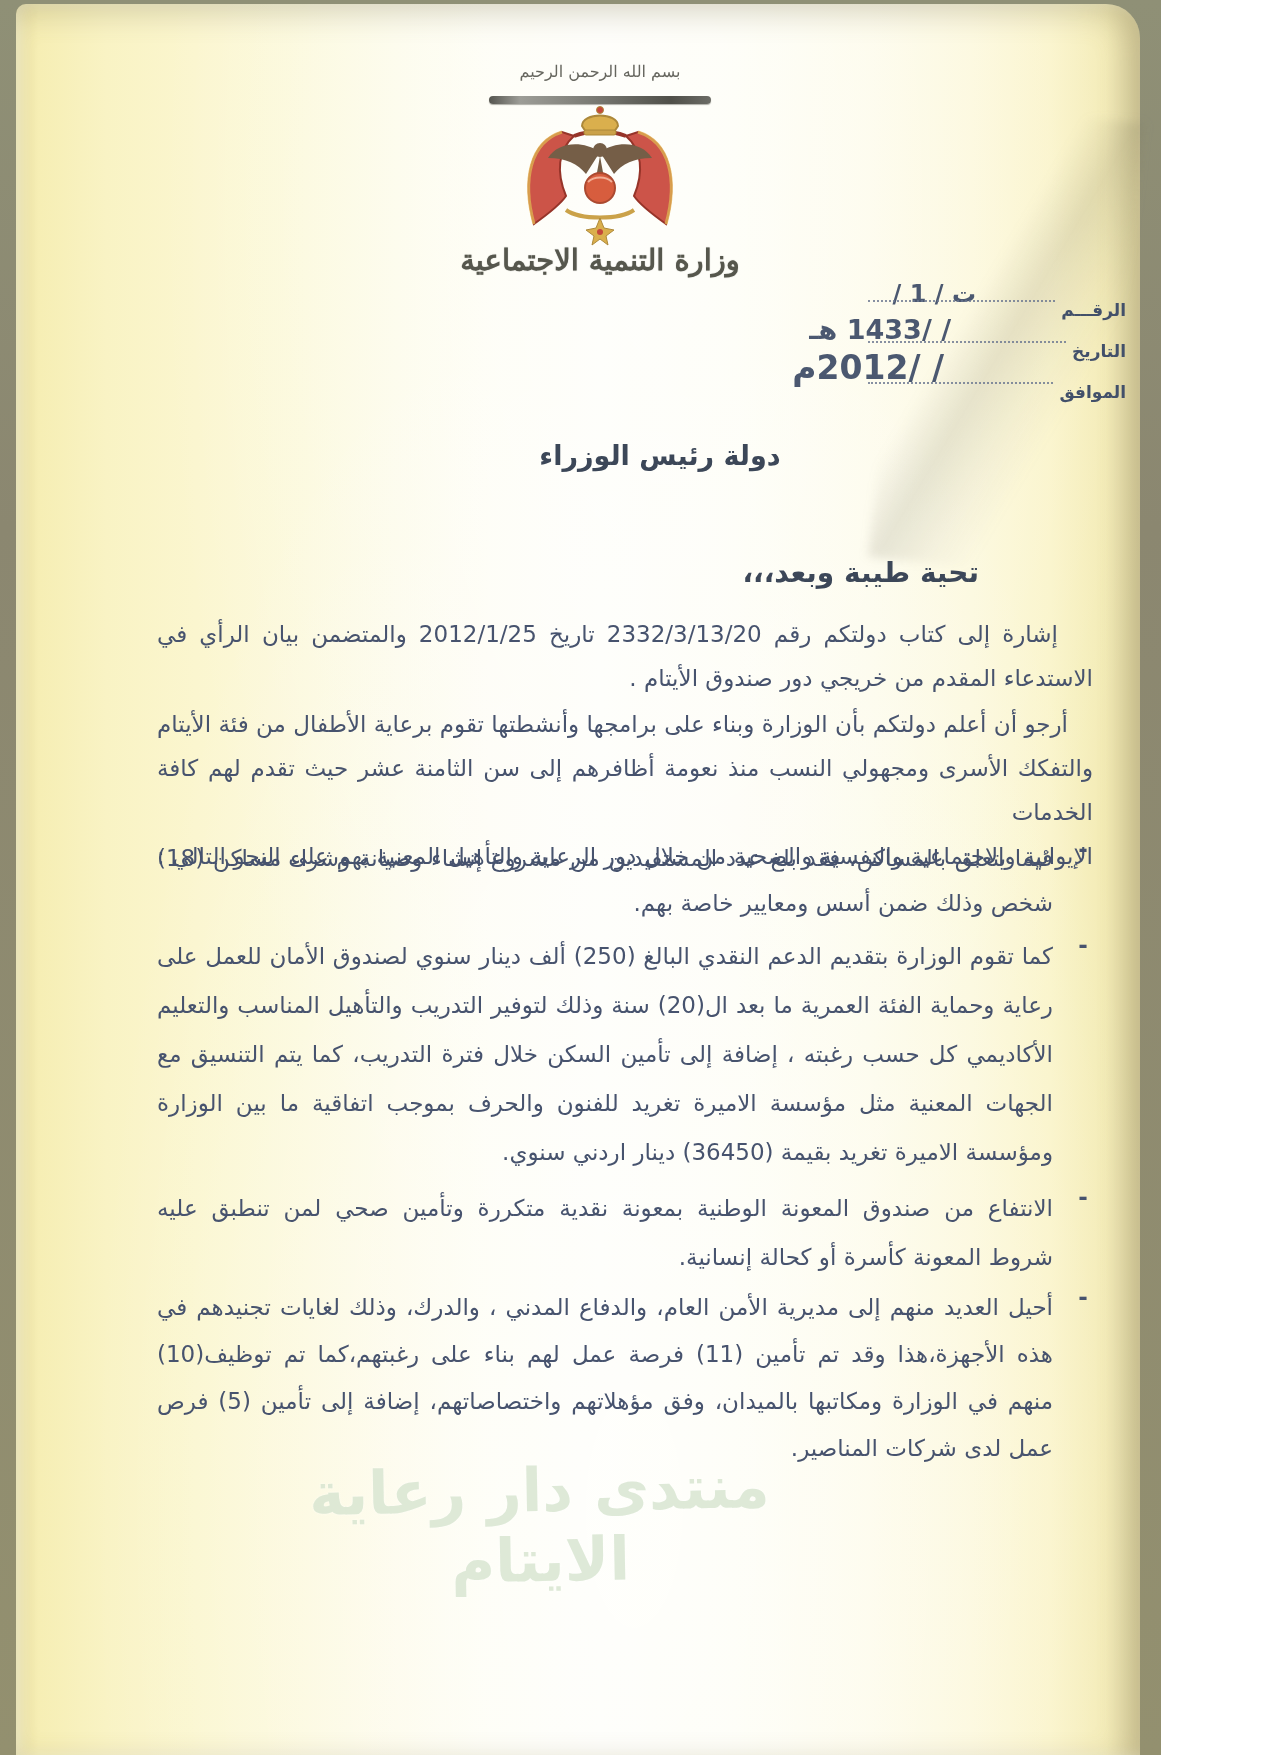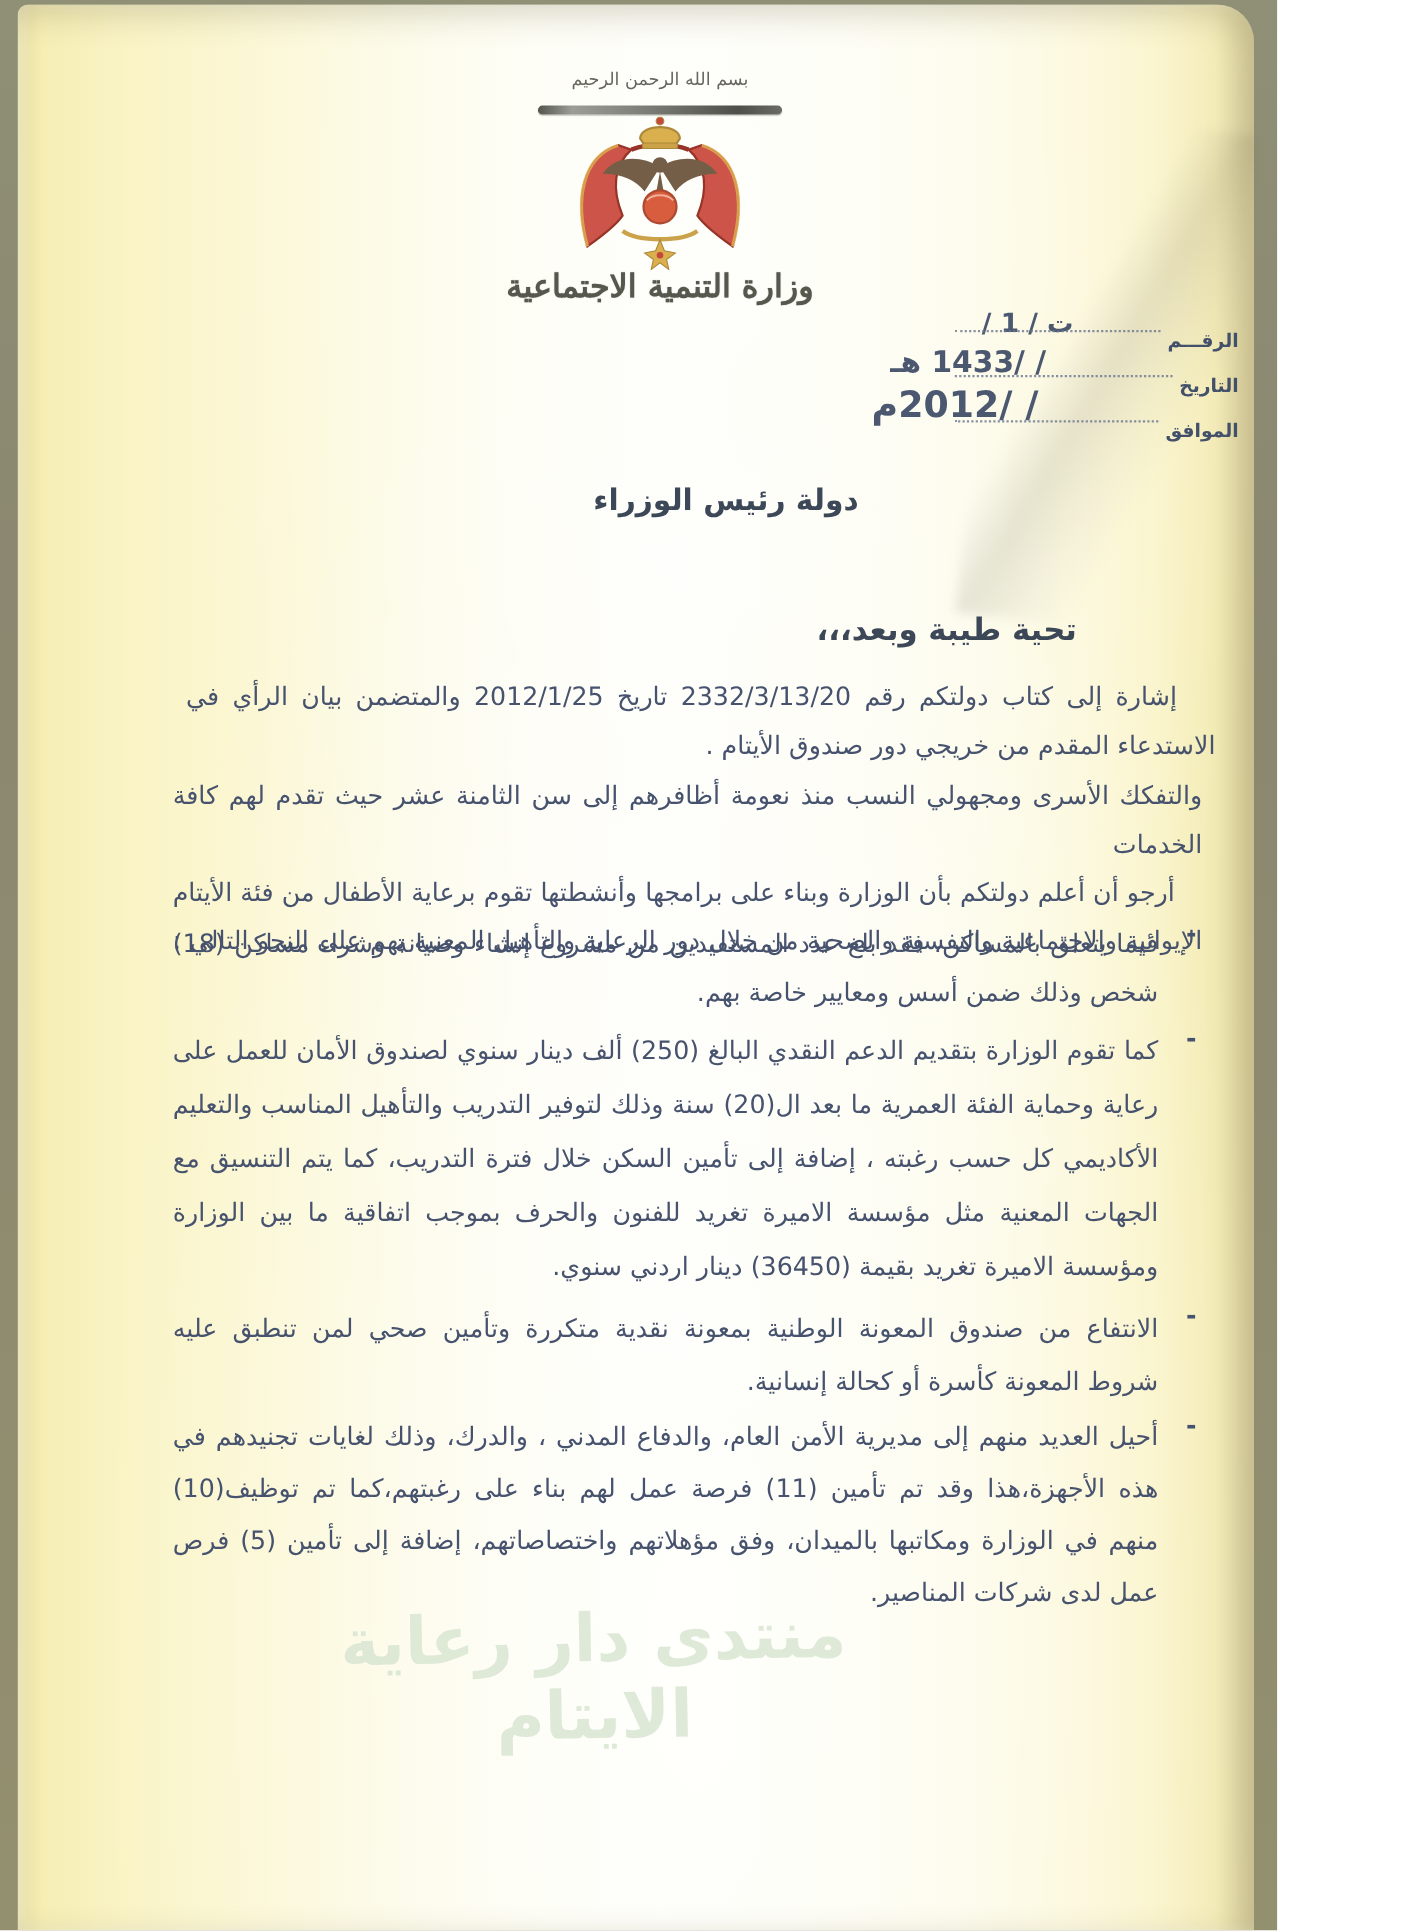--- a/index.html
+++ b/index.html
@@ -60,21 +60,21 @@
   
   #addressee{top:440px;left:350px;width:620px;text-align:center;font-size:27px;font-weight:bold;color:#3c4758;}
   #subject{top:498px;right:182px;font-size:25px;font-weight:bold;color:#3c4758;direction:rtl;}
   #subject .u{border-bottom:2px solid #3c4758;padding-bottom:4px;}
   #greeting{top:556px;right:182px;font-size:28px;font-weight:bold;color:#3c4758;direction:rtl;}
   .para{left:157px;width:936px;direction:rtl;color:#47536e;font-size:23px;}
   .ln{text-align:justify;text-align-last:justify;white-space:normal;}
   .ln.e{text-align:right;text-align-last:right;}
   .ind35{padding-right:35px;}
   .ind25{padding-right:25px;}
-  #para1{top:612px;margin-left:12px;} #para1 .ln{line-height:44px;}
+  #para1{top:612px;} #para1 .ln{line-height:44px;}
   #para2{top:702px;} #para2 .ln{line-height:44px;}
   .bullet{left:157px;width:936px;direction:rtl;color:#47536e;font-size:23px;}
   .bullet .dash{position:absolute;right:0;top:0;font-weight:bold;width:20px;text-align:center;}
   .bullet .btext{padding-right:40px;}
   #bullet1{top:836px;} #bullet1 .ln{line-height:45px;}
   #bullet2{top:932px;} #bullet2 .ln{line-height:49px;}
   #bullet3{top:1184px;} #bullet3 .ln{line-height:49px;}
   #bullet4{top:1284px;} #bullet4 .ln{line-height:47px;}
   #watermark{
     top:1455px;left:225px;width:630px;direction:rtl;text-align:center;
@@ -143,22 +143,22 @@
 
 
   <div id="greeting" class="abs">تحية طيبة وبعد،،،</div>
 
   <div id="para1" class="abs para">
     <div class="ln ind35">إشارة إلى كتاب دولتكم رقم 2332/3/13/20 تاريخ 2012/1/25 والمتضمن بيان الرأي في</div>
     <div class="ln e">الاستدعاء المقدم من خريجي دور صندوق الأيتام .</div>
   </div>
 
   <div id="para2" class="abs para">
+    <div class="ln ind25">أرجو أن أعلم دولتكم بأن الوزارة وبناء على برامجها وأنشطتها تقوم برعاية الأطفال من فئة الأيتام</div>
     <div class="ln">والتفكك الأسرى ومجهولي النسب منذ نعومة أظافرهم إلى سن الثامنة عشر حيث تقدم لهم كافة الخدمات</div>
-    <div class="ln ind25">أرجو أن أعلم دولتكم بأن الوزارة وبناء على برامجها وأنشطتها تقوم برعاية الأطفال من فئة الأيتام</div>
     <div class="ln">الإيوائية والاجتماعية والنفسية والصحية من خلال دور الرعاية والتأهيل المعنية بهم على النحو التالي :</div>
   </div>
 
   <div id="bullet1" class="abs bullet">
     <span class="dash">-</span>
     <div class="btext">
       <div class="ln">فيما يتعلق بالمساكن، فقد بلغ عدد المستفيدين من مشروع إنشاء وصيانة وشراء مساكن (18)</div>
       <div class="ln e">شخص وذلك ضمن أسس ومعايير خاصة بهم.</div>
     </div>
   </div>

